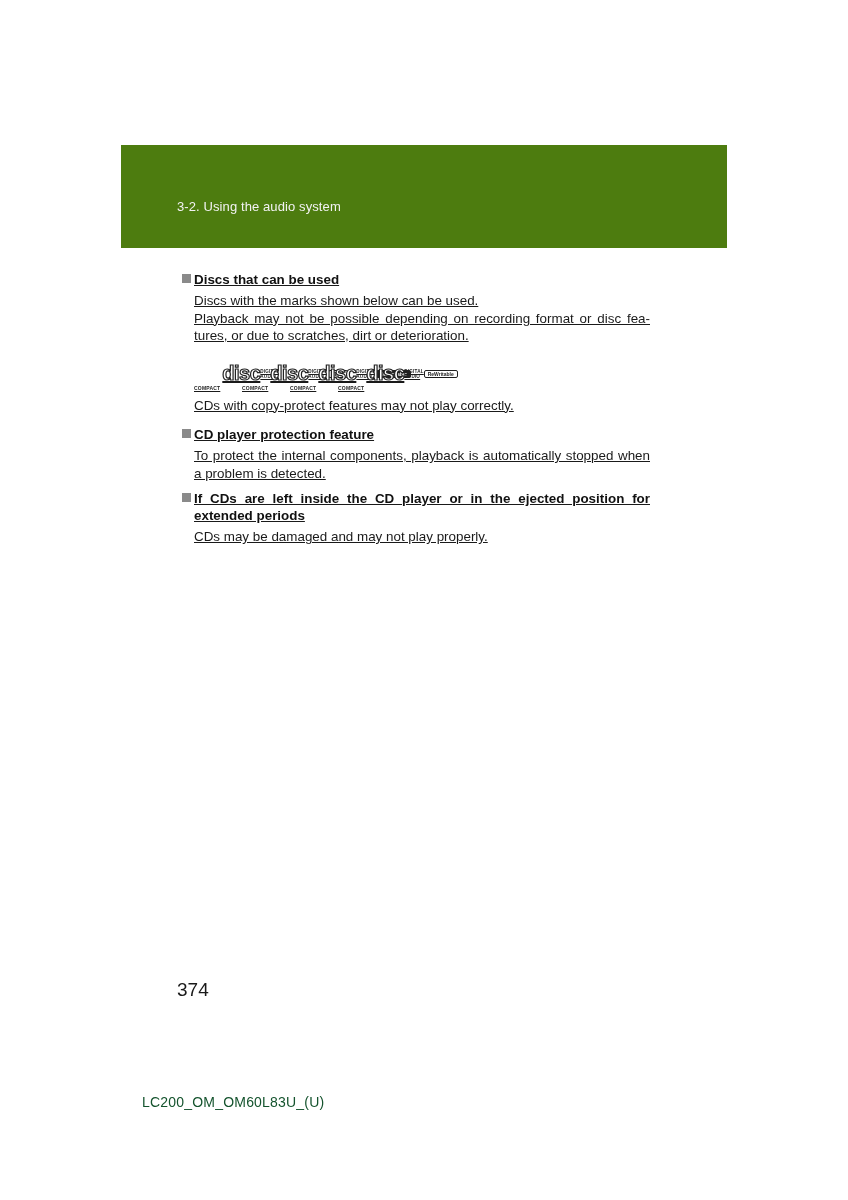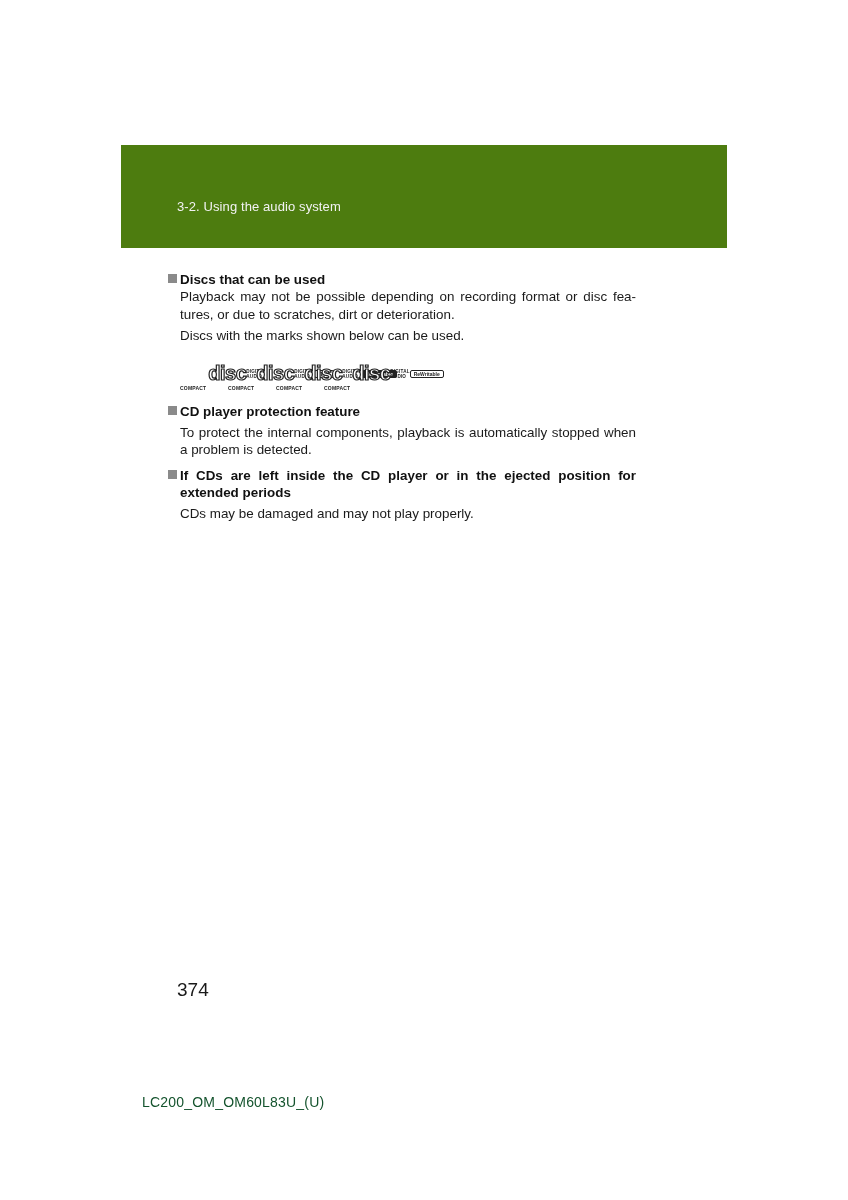--- a/index.html
+++ b/index.html
@@ -26,23 +26,24 @@
     .header-title {
       position: absolute;
       left: 56px;
       top: 54px;
       font-size: 13px;
       color: #f2f2f2;
       letter-spacing: 0.1px;
     }
     .content {
       position: absolute;
-      left: 168px;
+      left: 182px;
       top: 271px;
       width: 468px;
+      text-decoration: underline;
     }
     .section {
       margin: 0;
     }
     .section-heading {
       position: relative;
       padding-left: 12px;
       font-weight: bold;
       font-size: 13.4px;
       line-height: 17px;
@@ -155,22 +156,22 @@
   <div class="header-title">3-2. Using the audio system</div>
 </div>
 
 <div class="content">
 
   <div class="section s1">
     <div class="section-heading">
       <span class="bullet-square"></span>
       <span>Discs that can be used</span>
     </div>
+    <div class="para ragged">Discs with the marks shown below can be used.</div>
     <div class="para" style="margin-top:0">Playback may not be possible depending on recording format or disc fea-tures, or due to scratches, dirt or deterioration.</div>
-    <div class="para ragged">Discs with the marks shown below can be used.</div>
 
     <div class="logos">
       <div class="logo">
         <span class="compact">COMPACT</span>
         <span class="disc">disc</span>
         <span class="digital">DIGITAL AUDIO</span>
       </div>
       <div class="logo">
         <span class="compact">COMPACT</span>
         <span class="disc">disc</span>
@@ -184,20 +185,21 @@
         <span class="tag filled">Recordable</span>
       </div>
       <div class="logo">
         <span class="compact">COMPACT</span>
         <span class="disc">disc</span>
         <span class="digital">DIGITAL AUDIO</span>
         <span class="tag">ReWritable</span>
       </div>
     </div>
 
+    <div class="para ragged">CDs with copy-protect features may not play correctly.</div>
   </div>
 
   <div class="section s2">
     <div class="section-heading">
       <span class="bullet-square"></span>
       <span>CD player protection feature</span>
     </div>
     <div class="para">To protect the internal components, playback is automatically stopped when a problem is detected.</div>
   </div>
 

